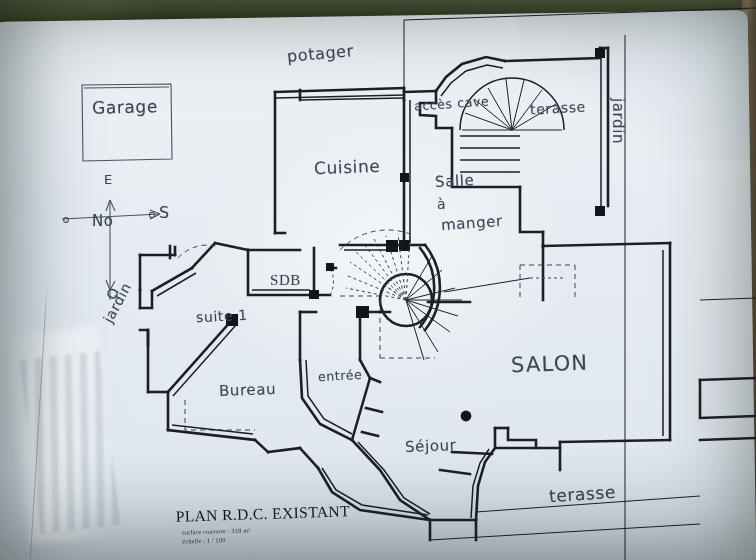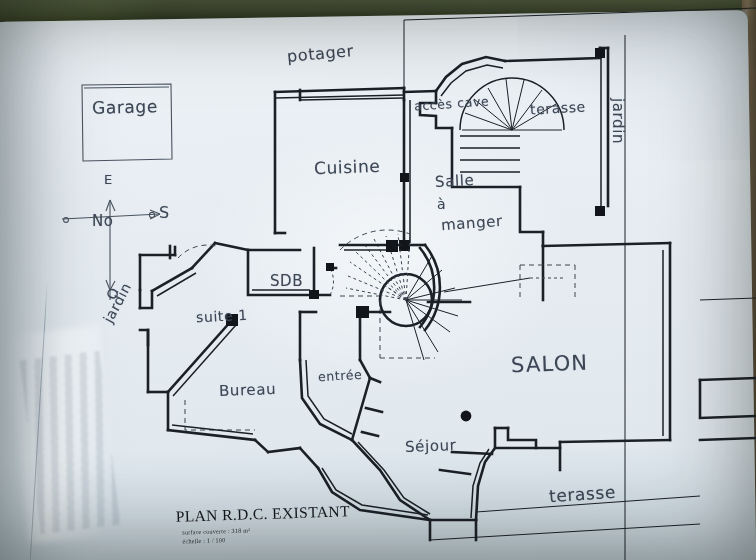--- a/index.html
+++ b/index.html
@@ -395,21 +395,21 @@
   <div class="hand" style="left:530px; top:100px; font-size:14px; transform:rotate(-3deg);">terasse</div>
 
   <div class="hand" style="left:627px; top:98px; font-size:15px; transform:rotate(90deg); transform-origin:left top;">jardin</div>
 
   <div class="hand" style="left:314px; top:157px; font-size:17px; transform:rotate(-2deg);">Cuisine</div>
 
   <div class="hand" style="left:435px; top:172px; font-size:15px; transform:rotate(-3deg);">Salle</div>
   <div class="hand" style="left:437px; top:196px; font-size:14px;">à</div>
   <div class="hand" style="left:441px; top:214px; font-size:15px; transform:rotate(-4deg);">manger</div>
 
-  <div class="hand" style="left:270px; top:272px; font-size:15px;">SDB</div>
+  <div class="hand" style="left:270px; top:272px; font-size:15px;font-family:Liberation Serif, serif;">SDB</div>
 
   <div class="hand" style="left:196px; top:308px; font-size:14px; transform:rotate(-3deg);">suite 1</div>
 
   <div class="hand" style="left:219px; top:381px; font-size:15px; transform:rotate(-2deg);">Bureau</div>
 
   <div class="hand" style="left:318px; top:368px; font-size:12.5px; transform:rotate(-3deg);">entrée</div>
 
   <div class="hand" style="left:511px; top:352px; font-size:21px; letter-spacing:1.2px; transform:rotate(-2deg);">SALON</div>
 
   <div class="hand" style="left:405px; top:437px; font-size:15px; transform:rotate(-2deg);">Séjour</div>

